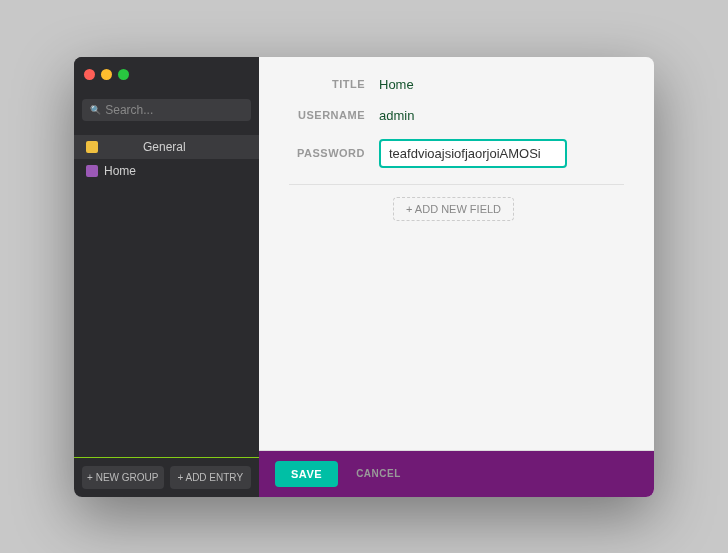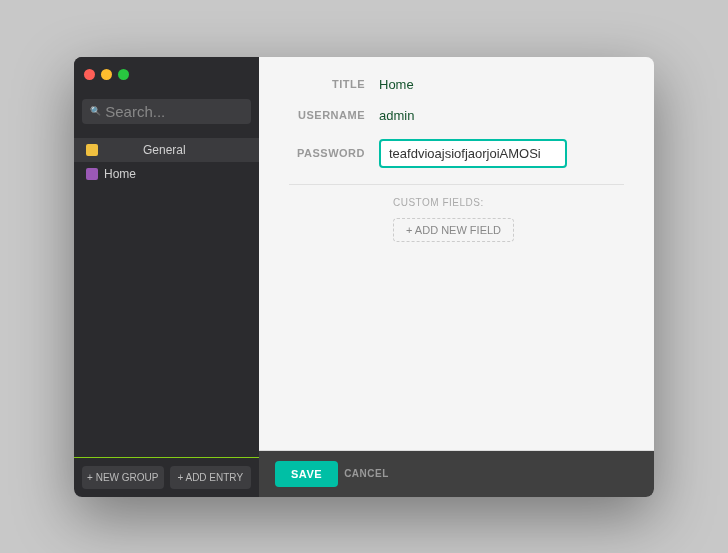--- a/index.html
+++ b/index.html
@@ -71,21 +71,21 @@
       color: #888;
       font-size: 9px;
       flex-shrink: 0;
     }
 
     .search-input {
       background: transparent;
       border: none;
       outline: none;
       color: #ccc;
-      font-size: 15px;
+      font-size: 12px;
       width: 100%;
     }
 
     .search-input::placeholder {
       color: #888;
     }
 
     .sidebar-nav {
       padding: 8px 0;
       flex: 1;
@@ -206,23 +206,23 @@
       font-size: 11px;
       padding: 5px 12px;
       cursor: pointer;
     }
 
     
     .bottom-bar {
       display: flex;
       align-items: center;
       padding: 10px 16px;
-      background: #404040;
+      background: #701a75;
       border-top: 1px solid #ddd;
-      gap: 6px;
+      gap: 18px;
     }
 
     .btn-save {
       background: #00bfa5;
       color: white;
       border: none;
       border-radius: 4px;
       padding: 7px 16px;
       font-size: 11px;
       font-weight: 700;
@@ -298,21 +298,20 @@
         </div>
 
         <div class="form-row">
           <div class="form-label">PASSWORD</div>
           <input class="form-input" type="text" value="teafdvioajsiofjaorjoiAMOSi" style="">
         </div>
 
         <div class="divider-row"></div>
 
         <div class="custom-fields-section">
-          <div class="custom-fields-label">CUSTOM FIELDS:</div>
           <button class="add-field-btn">+ ADD NEW FIELD</button>
         </div>
 
       </div>
 
       <div class="bottom-bar">
         <button class="btn-save">SAVE</button>
         <button class="btn-cancel">CANCEL</button>
       </div>
     </div>

